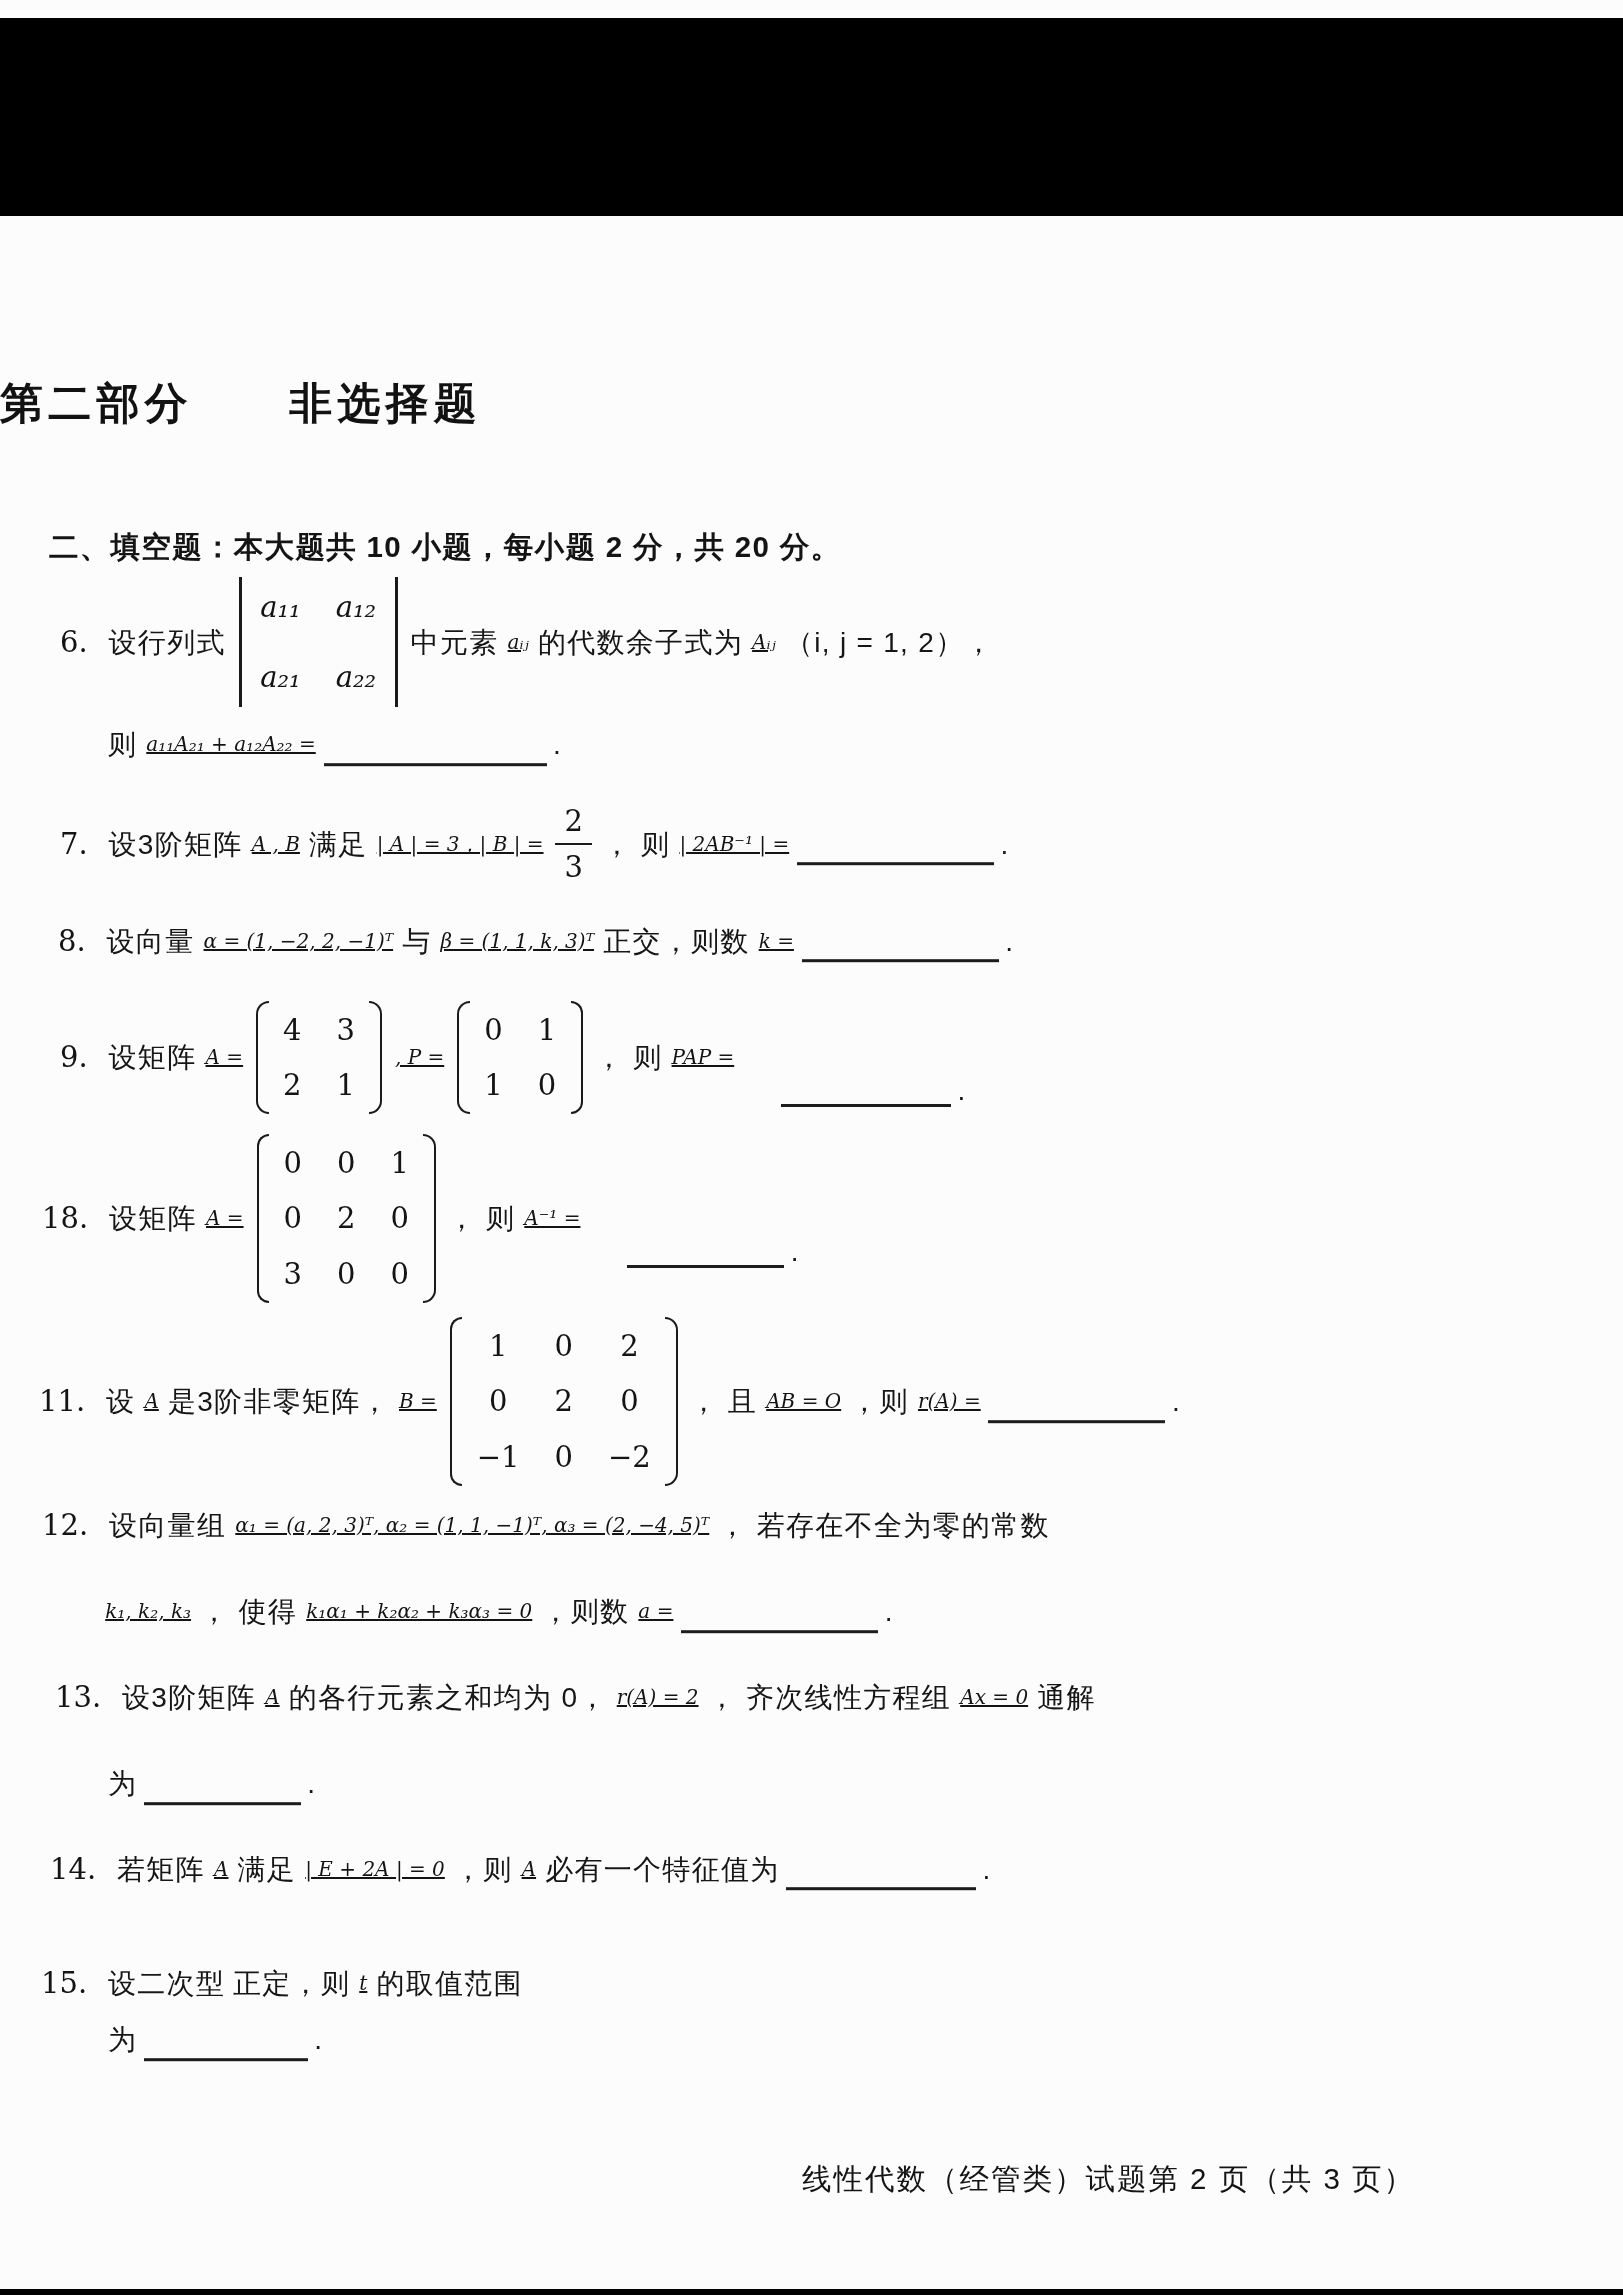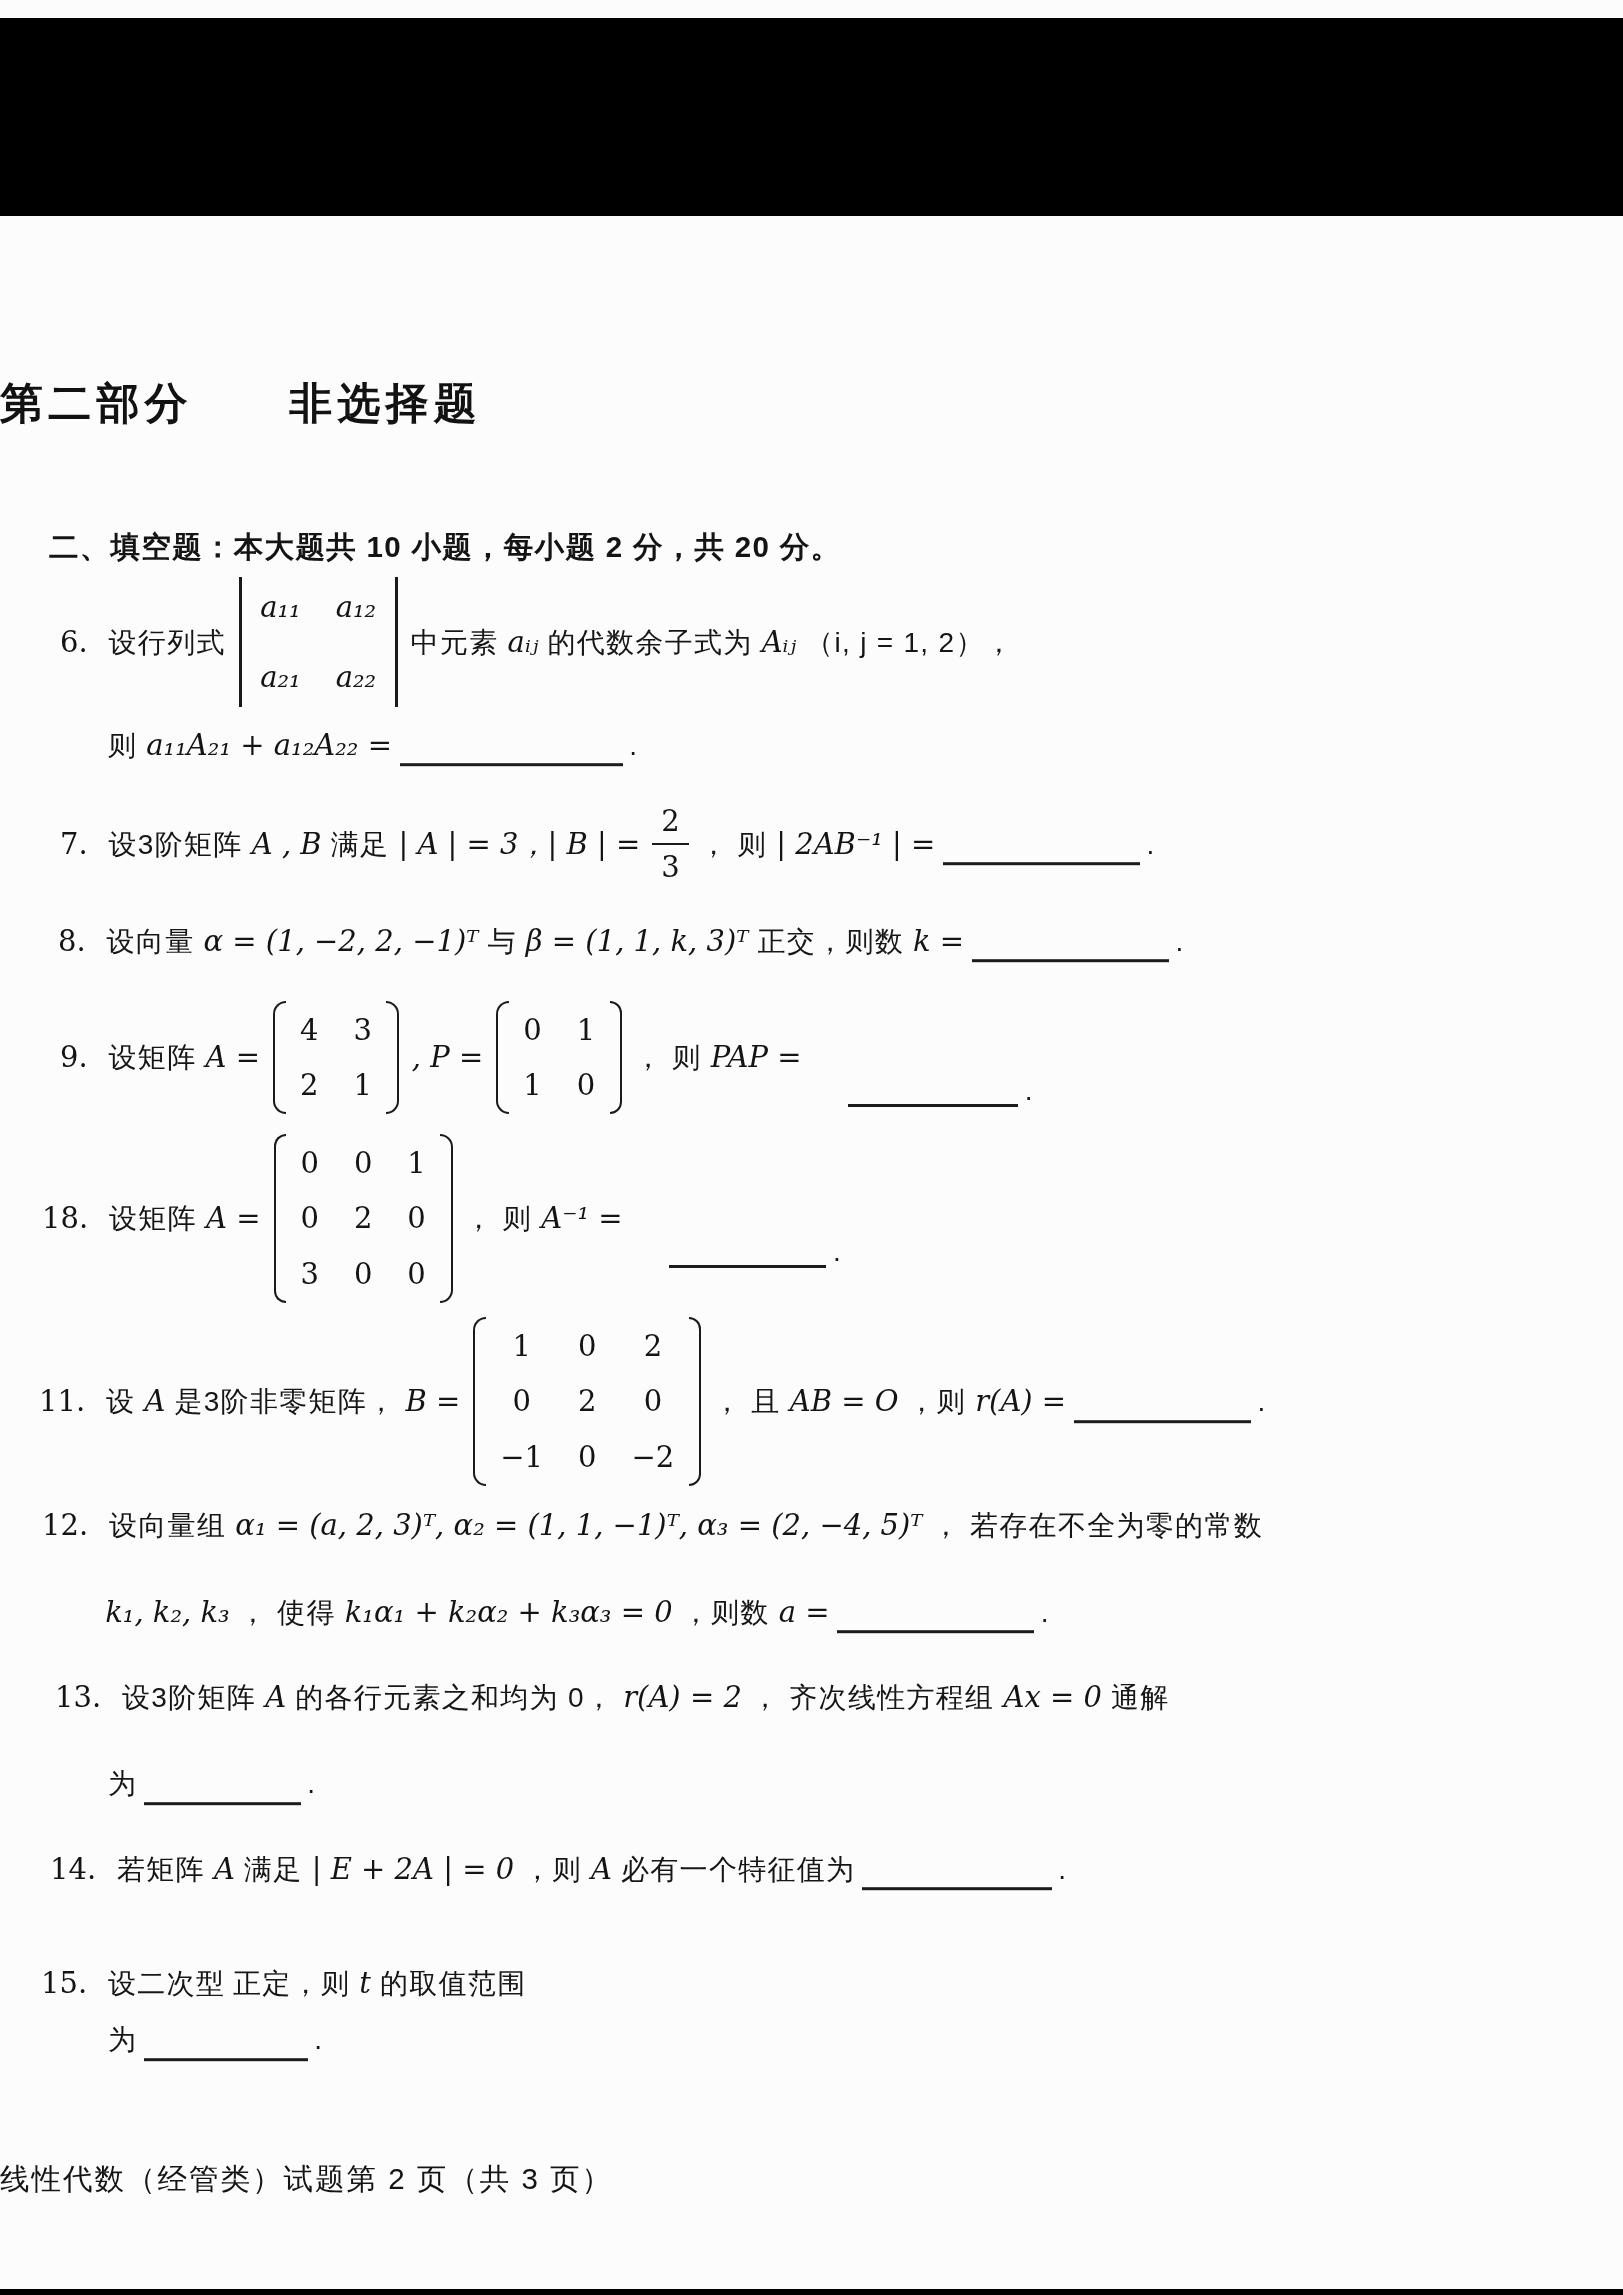--- a/index.html
+++ b/index.html
@@ -21,21 +21,21 @@
   }
   .q{position:absolute;white-space:nowrap;}
   .qline{display:flex;align-items:center;line-height:1.25;}
   .qnum{
     font-family:"DejaVu Serif","Liberation Serif",serif;font-size:29px;
     margin-right:17px;color:#141414;
   }
   .cn{font-size:28px;letter-spacing:1.3px;margin:0 3.9px;color:#161616;}
   .mt{
     font-family:"DejaVu Serif","Liberation Serif",serif;font-style:italic;
-    font-size:29px;margin:0 5.2px;color:#141414;
+    font-size:20px;margin:0 5.2px;color:#141414;text-decoration:underline;
   }
   .mat{display:inline-flex;align-items:stretch;margin:0 7.9px;}
   .par{width:10.5px;border:2px solid #1a1a1a;}
   .par.l{border-right:none;border-radius:17px 0 0 17px;}
   .par.r{border-left:none;border-radius:0 17px 17px 0;}
   .cells{
     display:grid;column-gap:35px;row-gap:19.7px;padding:10.5px 14.4px;
     font-family:"DejaVu Serif","Liberation Serif",serif;font-size:29px;
     text-align:center;align-content:center;color:#141414;
   }
@@ -56,21 +56,21 @@
   .blank{
     display:inline-block;border-bottom:3.9px solid #1c1c1c;height:29px;
     align-self:center;transform:translateY(5.2px);margin:0 2.6px;
   }
   .dropwrap{
     display:inline-flex;align-items:flex-end;transform:translateY(33px);
     margin-left:39px;
   }
   .dropwrap .blank{transform:none;}
   .footer{
-    position:absolute;top:2160px;left:0;width:1415px;text-align:left;
+    position:absolute;top:2160px;left:0;width:1415px;text-align:right;
     font-size:29.5px;letter-spacing:2px;color:#141414;
   }
 </style>
 </head>
 <body>
 
 <div class="band top"></div>
 
 <div class="title">第二部分　　非选择题</div>
 

